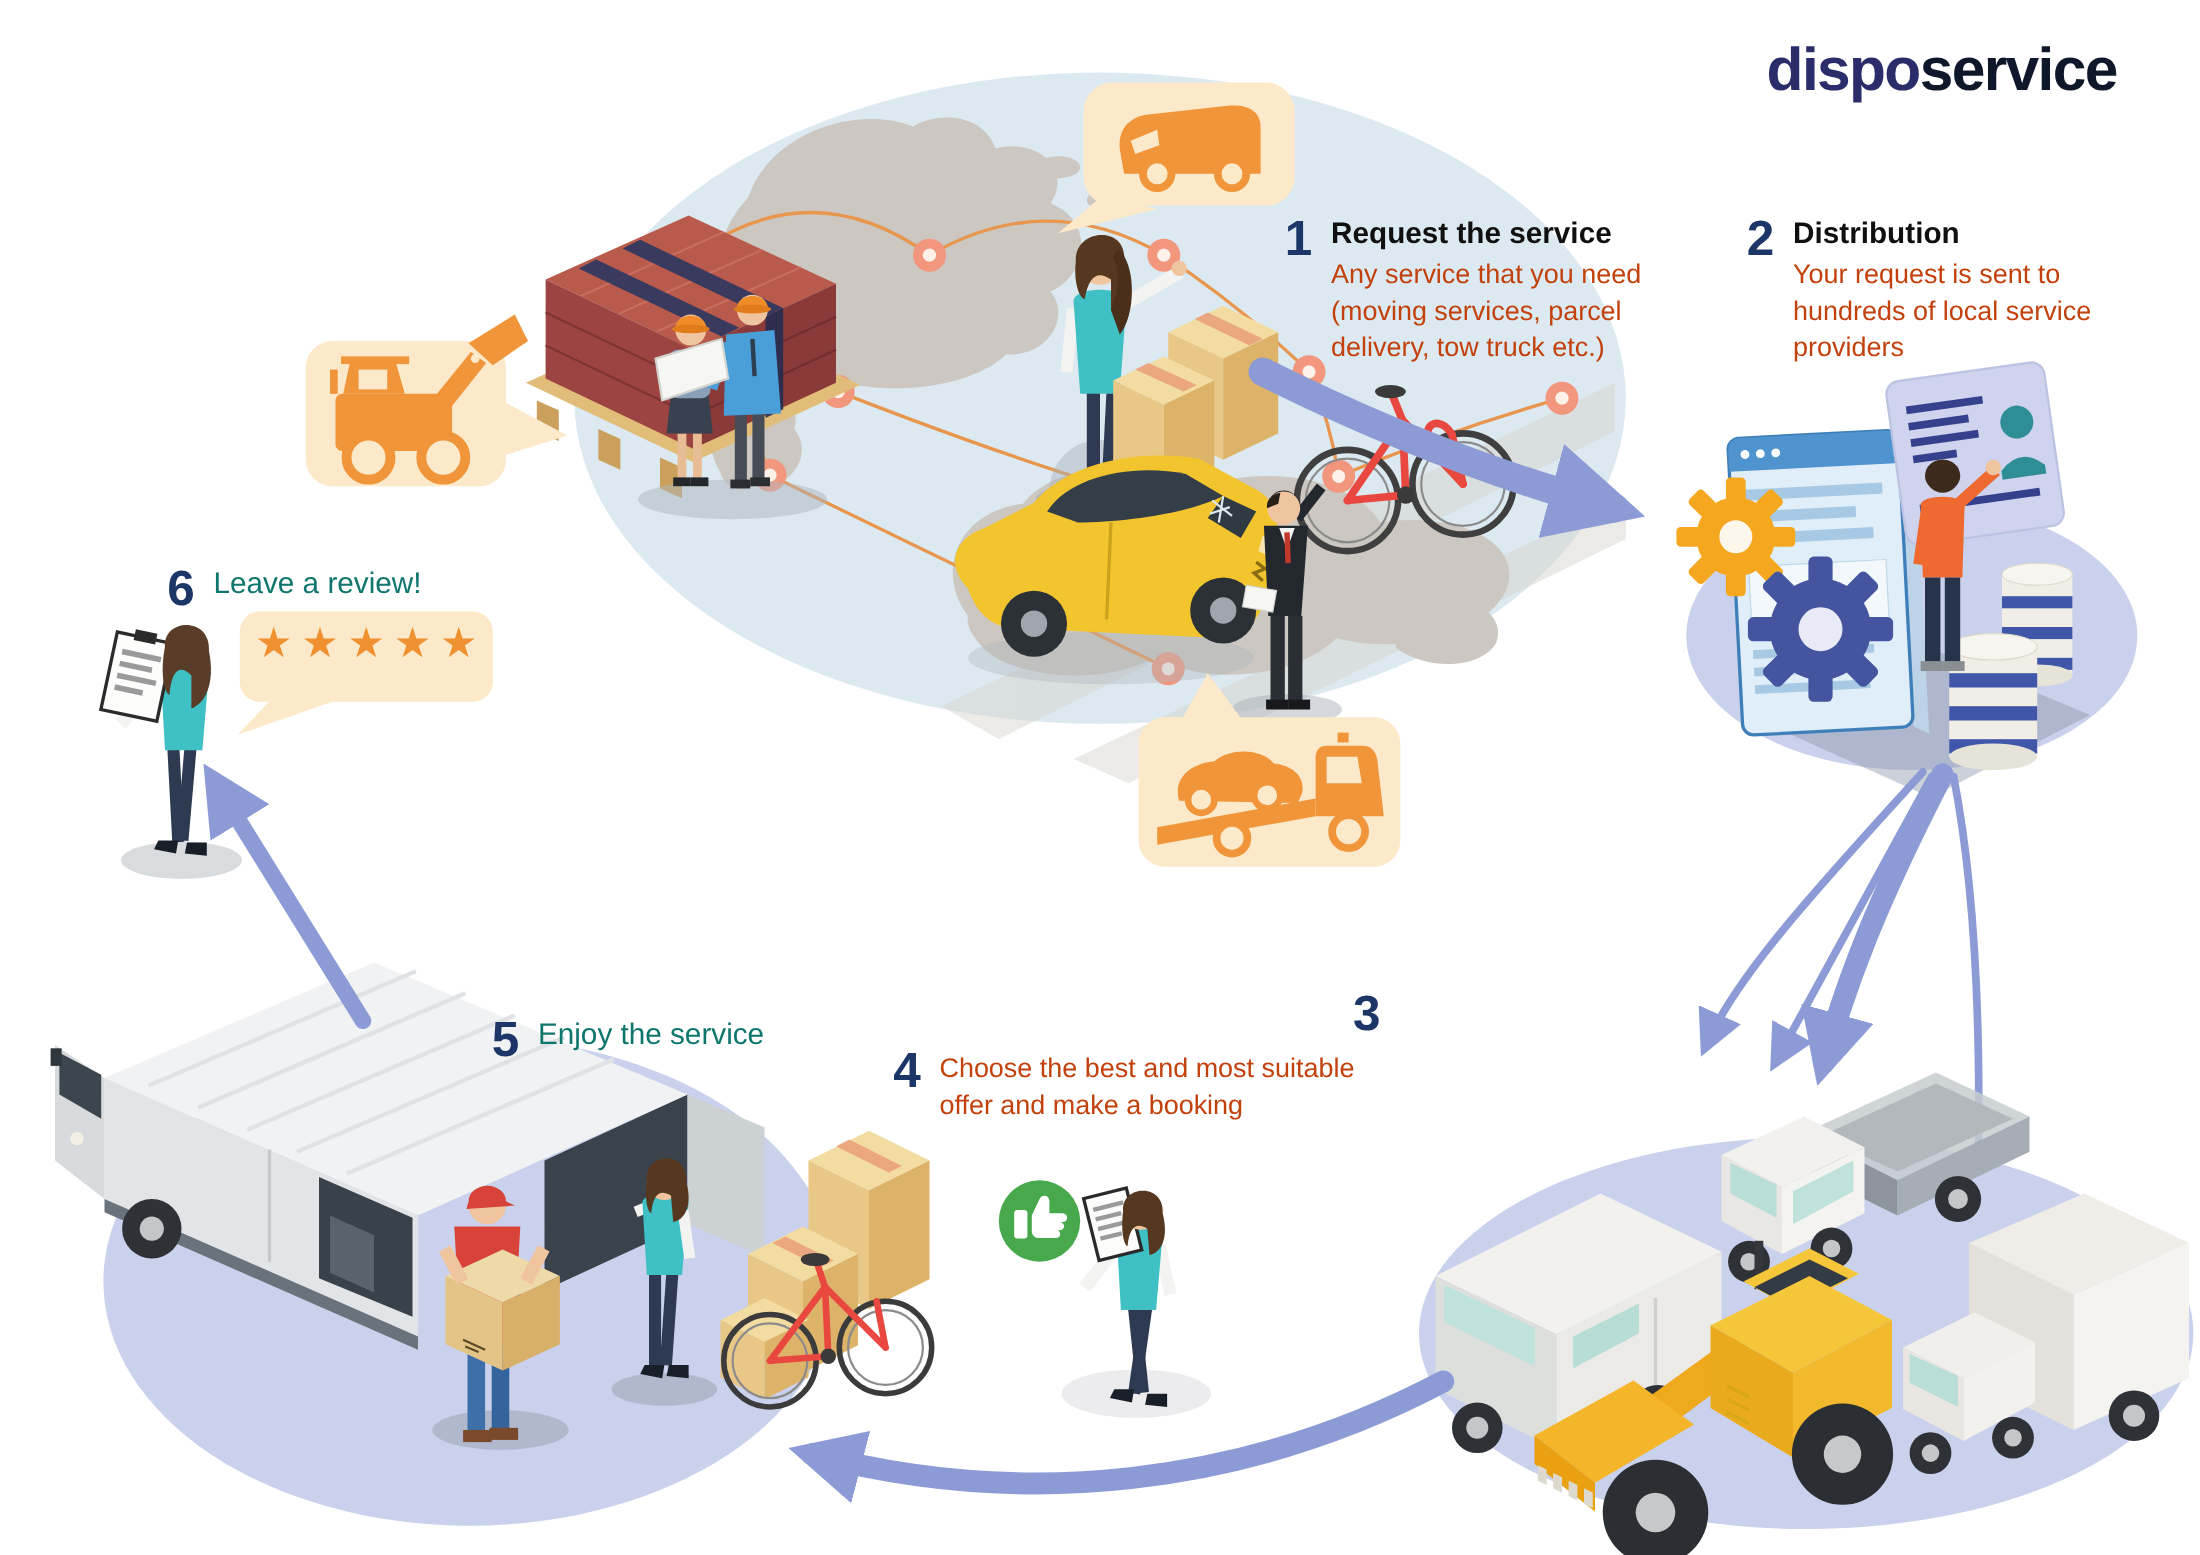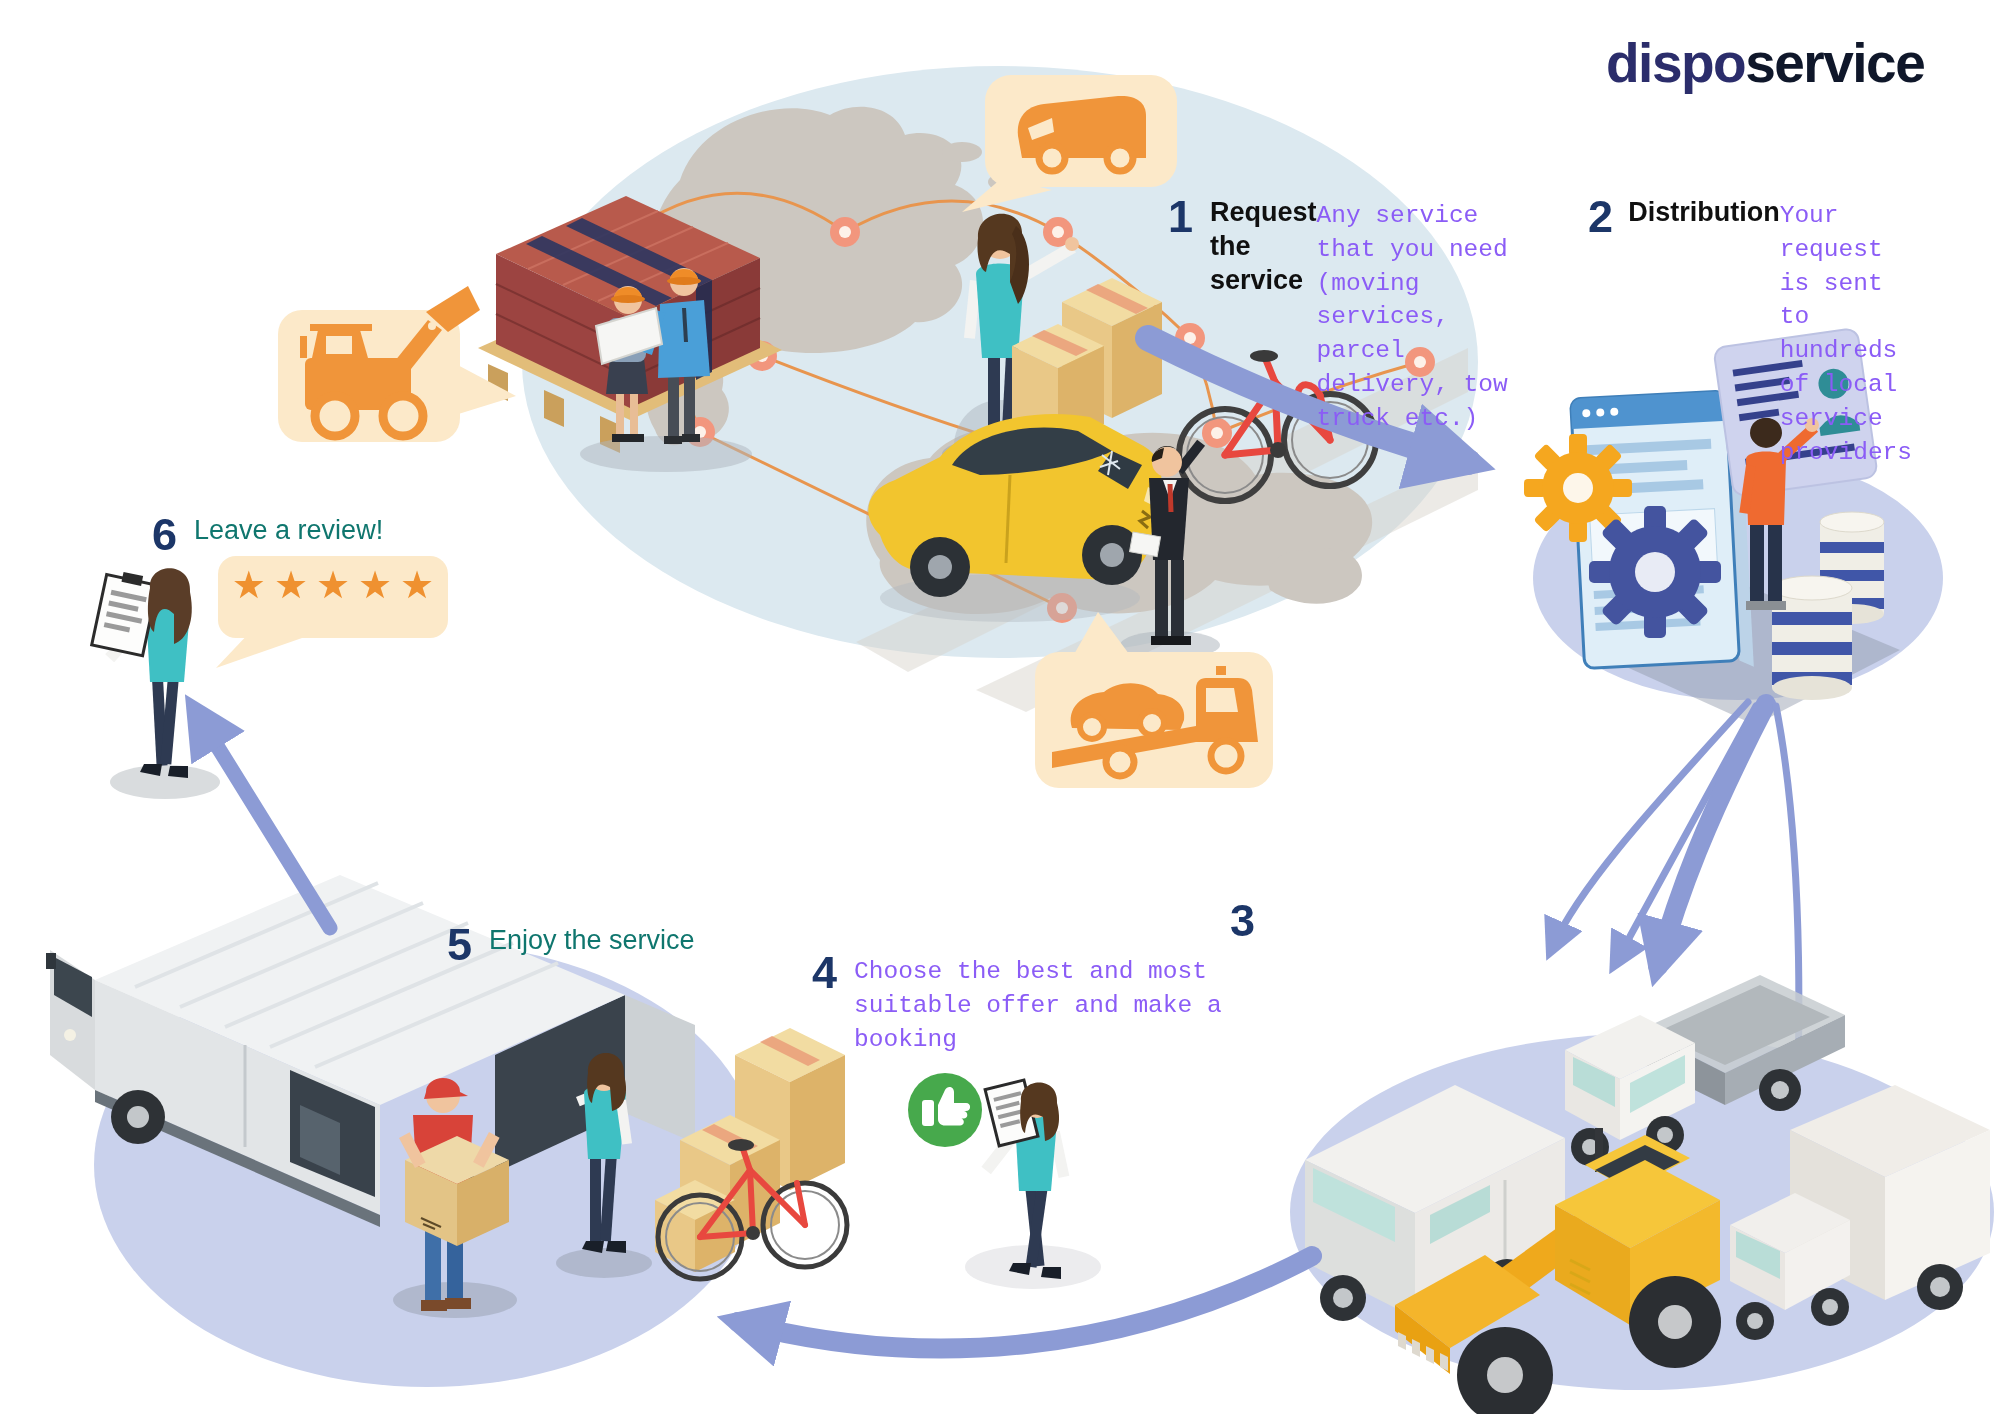--- a/index.html
+++ b/index.html
@@ -9,23 +9,23 @@
   .art{position:absolute;left:0;top:0;width:2000px;height:1414px;}
   .abs{position:absolute;}
   .badge{left:92px;top:68px;width:296px;height:70px;background:#8b95cb;border-radius:10px;
          color:#fff;display:flex;align-items:center;justify-content:center;font-size:30px;}
   .badge .mark{font-size:38px;font-weight:bold;margin-left:2px;line-height:1;}
   .logo{left:1606px;top:36px;font-size:55px;font-weight:bold;letter-spacing:-1.5px;line-height:1;}
   .logo .p1{color:#2b2d6b;margin-top:44px;}
   .logo .p2{color:#0f172a;}
   .step{position:absolute;display:flex;gap:17px;align-items:flex-start;}
   .num{font-weight:bold;font-size:45px;color:#1c3668;line-height:.92;}
-  .stxt{display:flex;flex-direction:row;}
+  .stxt{display:flex;flex-direction:column;}
   .stitle{font-weight:bold;font-size:27px;color:#101010;line-height:1.25;}
-  .sdesc{font-size:24.5px;color:#8b5cf6;line-height:1.38;margin-top:3px;font-family:Liberation Mono, monospace;}
+  .sdesc{font-size:24.5px;color:#c2410c;line-height:1.38;margin-top:3px;}
   .plain .stitle{font-weight:400;color:#0f766e;}
   .stars{left:230px;top:566px;width:214px;text-align:center;font-size:38px;letter-spacing:8px;
          color:#ef9130;line-height:1;}
 </style>
 </head>
 <body>
 
 <div class="canvas">
 
 <svg class="art" viewBox="0 0 2000 1414" xmlns="http://www.w3.org/2000/svg">

